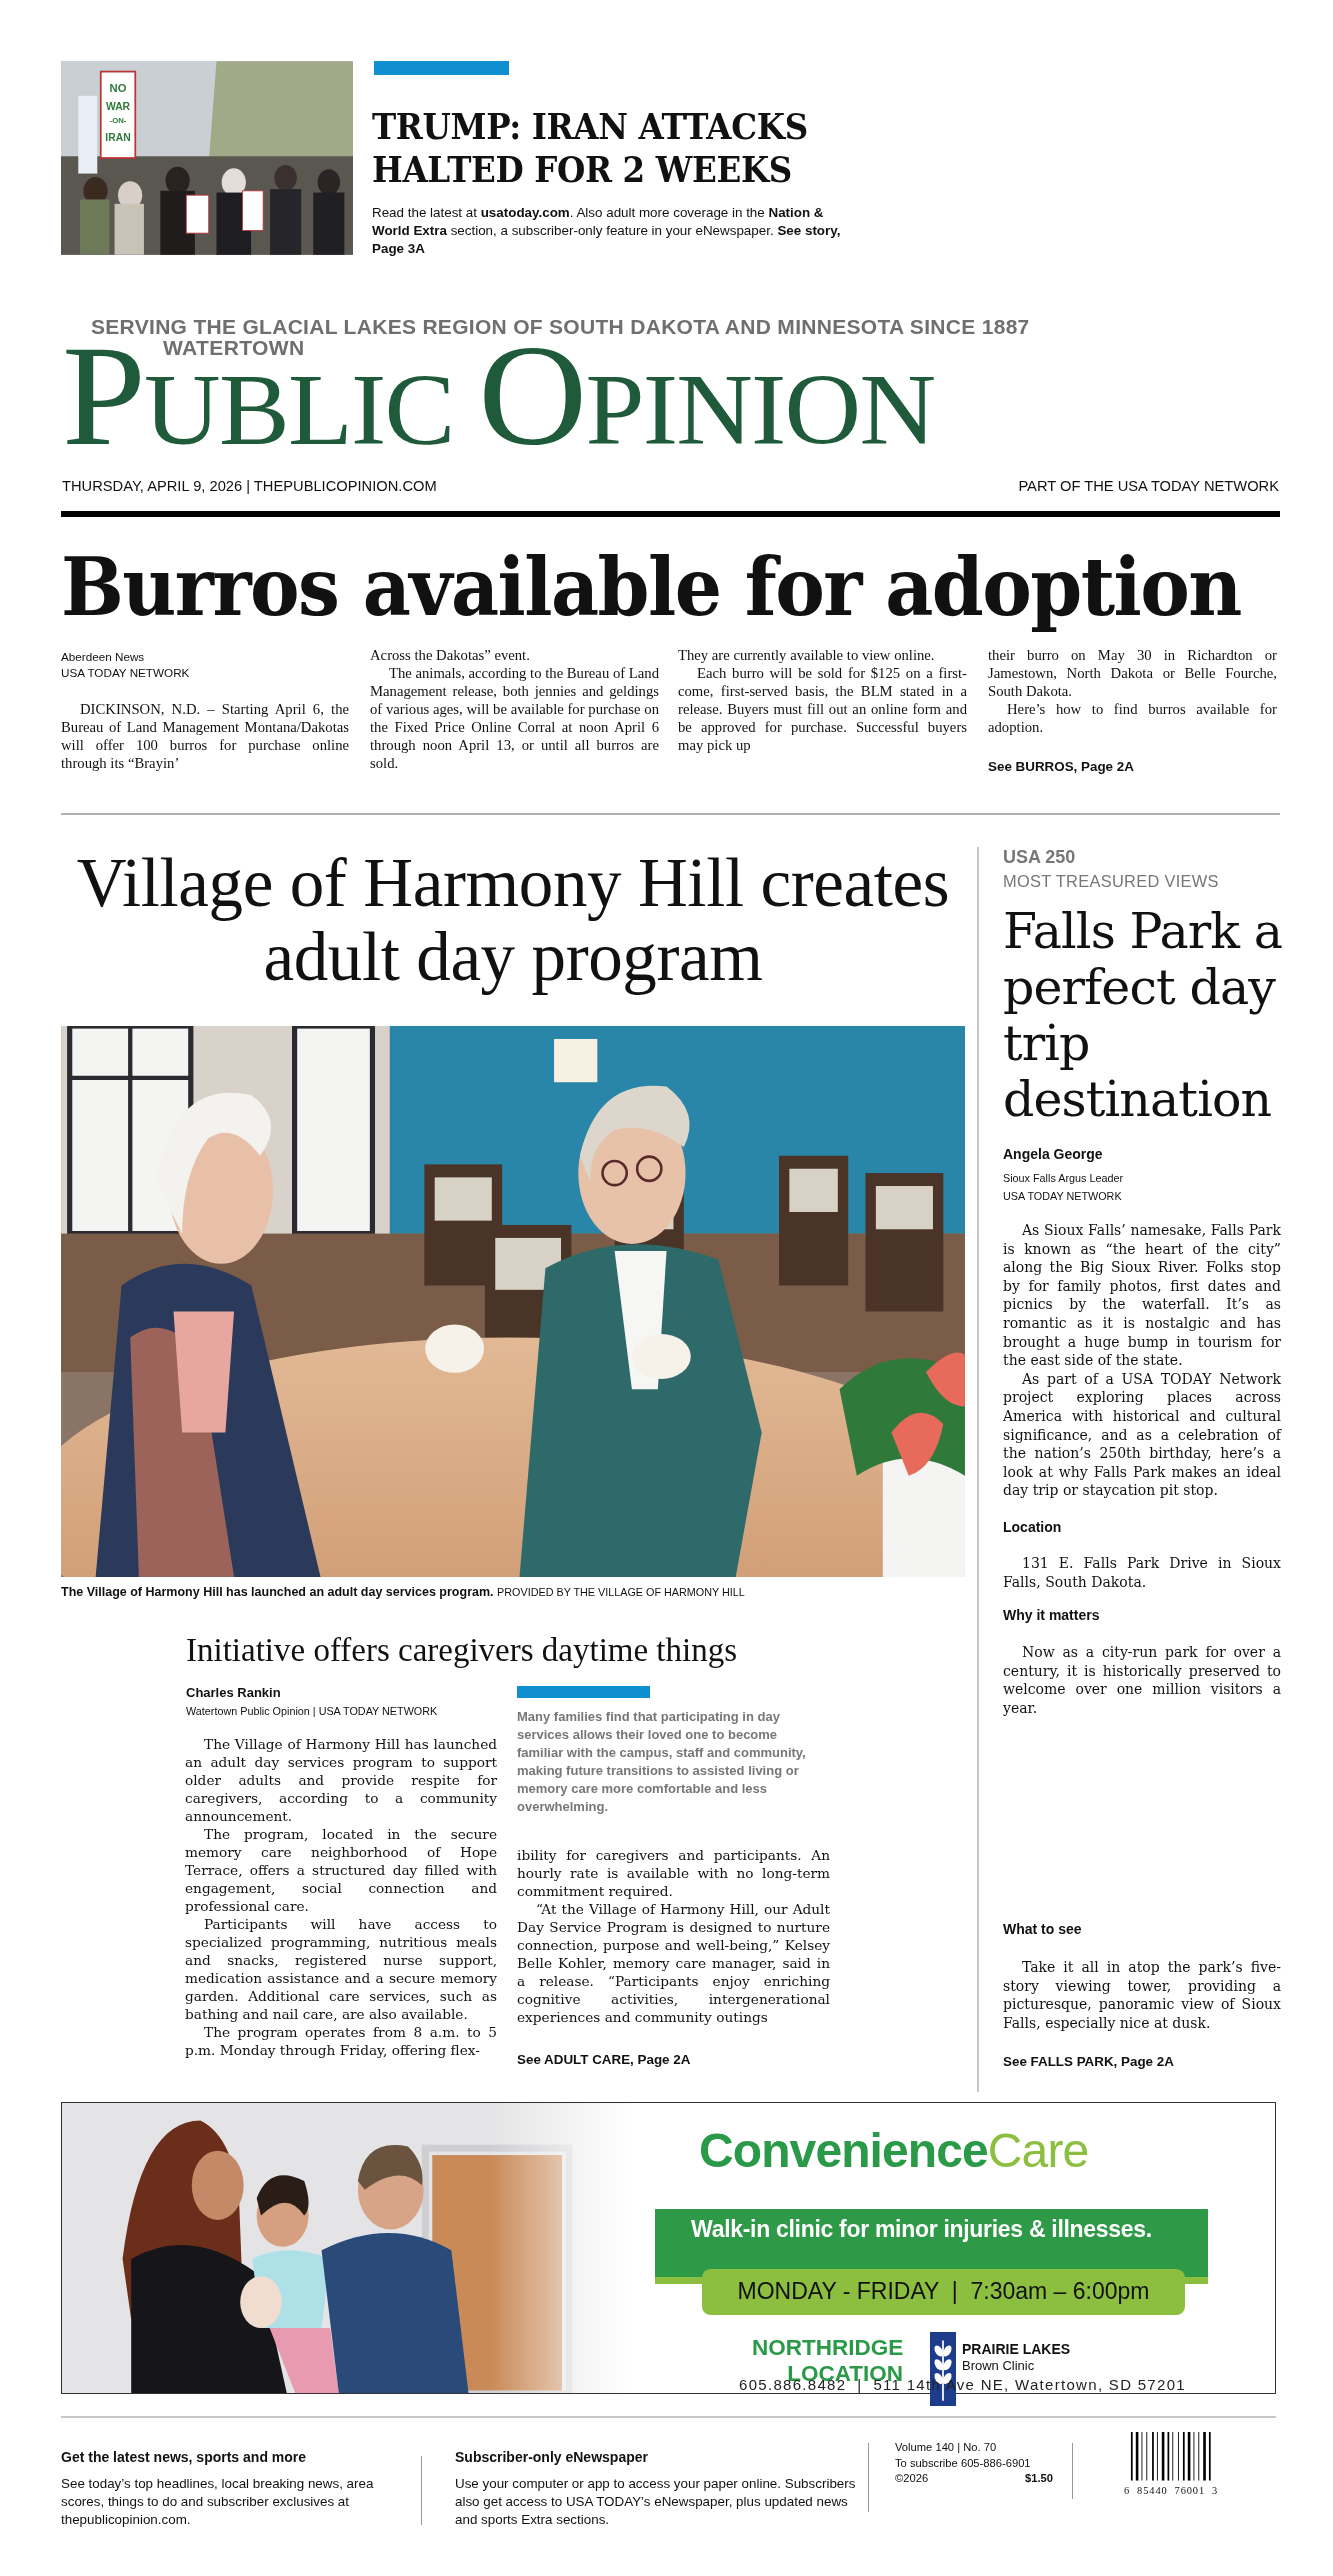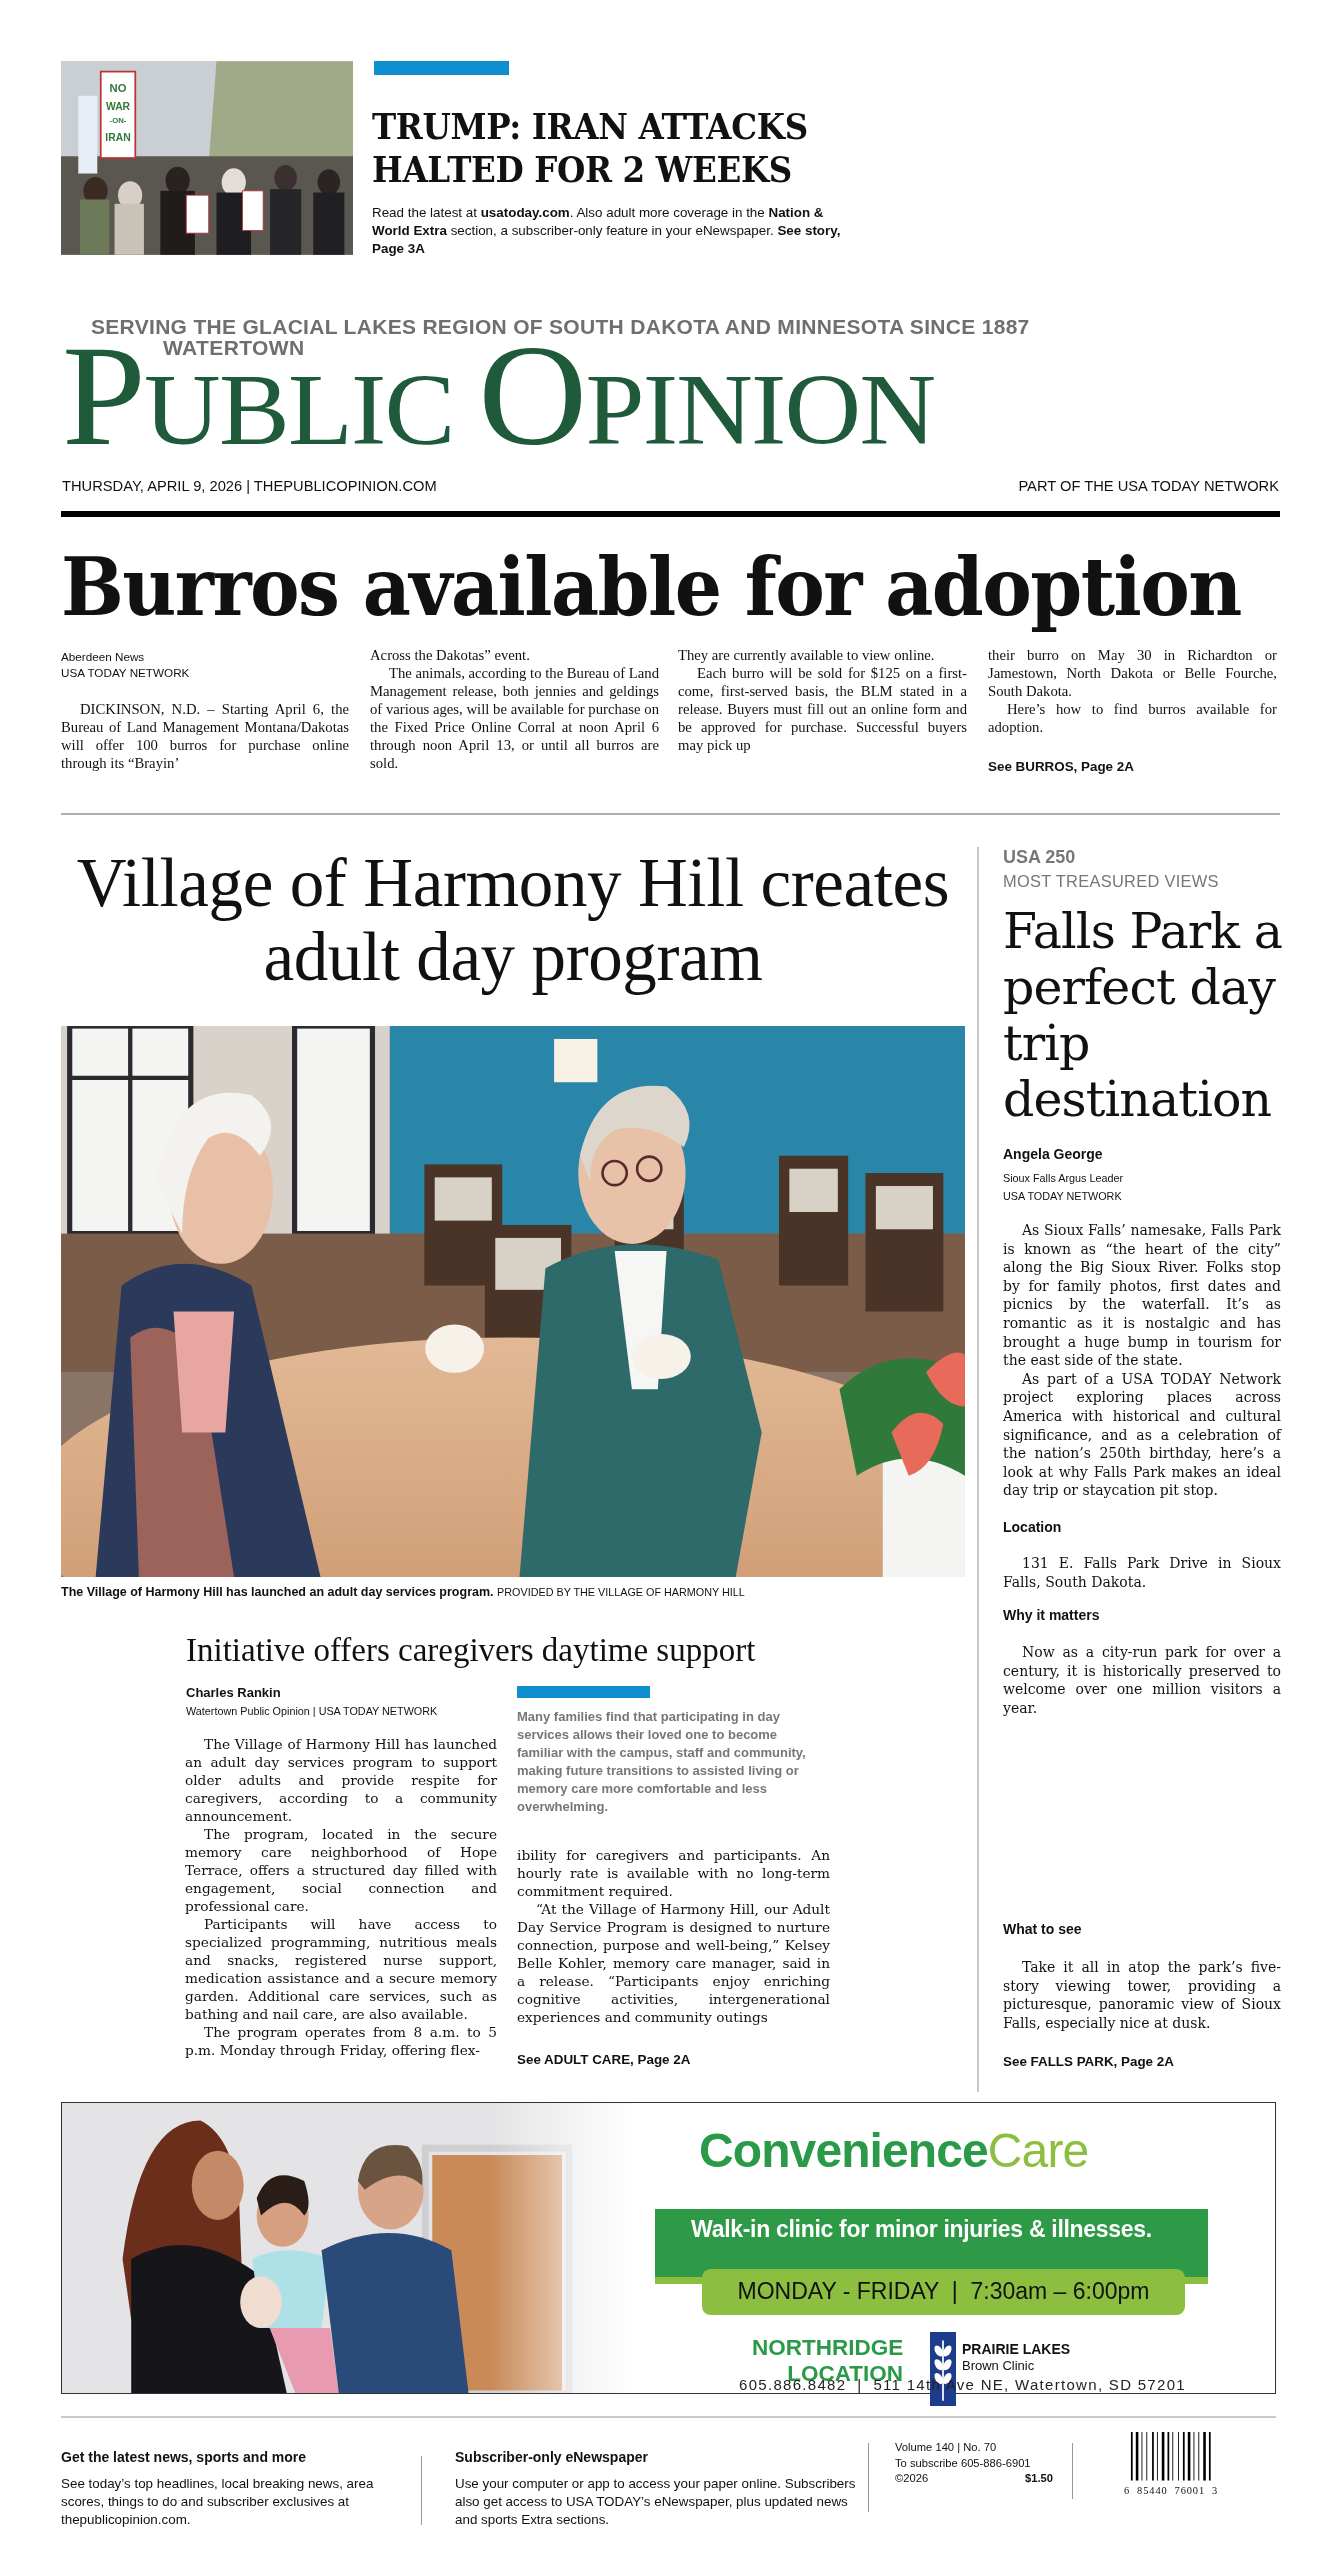--- a/index.html
+++ b/index.html
@@ -210,21 +210,21 @@
     <path d="M900 420 Q960 360 1045 400 L1045 520 Q980 480 920 520 Z" fill="#2f7a3a"></path>
     <path d="M960 470 Q990 430 1020 460 Q1010 510 980 520 Z" fill="#e86a5a"></path>
     <path d="M1000 400 Q1030 370 1045 380 L1045 440 Q1020 440 1000 400 Z" fill="#e86a5a"></path>
   </svg>
 </div>
 <div class="abs caption cond">
   <b>The Village of Harmony Hill has launched an adult day services program.</b>
   <span class="credit">PROVIDED BY THE VILLAGE OF HARMONY HILL</span>
 </div>
 
-<div class="abs initiative-head">Initiative offers caregivers daytime support</div>
+<div class="abs initiative-head">Initiative offers caregivers daytime things</div>
 
 <div class="abs sans" style="left:186px;top:1685px;font-size:13px;font-weight:bold;">Charles Rankin</div>
 <div class="abs sans" style="left:186px;top:1705px;font-size:10.8px;">Watertown Public Opinion | USA TODAY NETWORK</div>
 
 <div class="abs body" style="left:185px;top:1735px;width:312px;font-family:'DejaVu Serif',serif;font-size:13.7px;line-height:18px;">
   <p>The Village of Harmony Hill has launched an adult day services program to support older adults and provide respite for caregivers, according to a community announcement.</p>
   <p>The program, located in the secure memory care neighborhood of Hope Terrace, offers a structured day filled with engagement, social connection and professional care.</p>
   <p>Participants will have access to specialized programming, nutritious meals and snacks, registered nurse support, medication assistance and a secure memory garden. Additional care services, such as bathing and nail care, are also available.</p>
   <p>The program operates from 8 a.m. to 5 p.m. Monday through Friday, offering flex-</p>
 </div>

